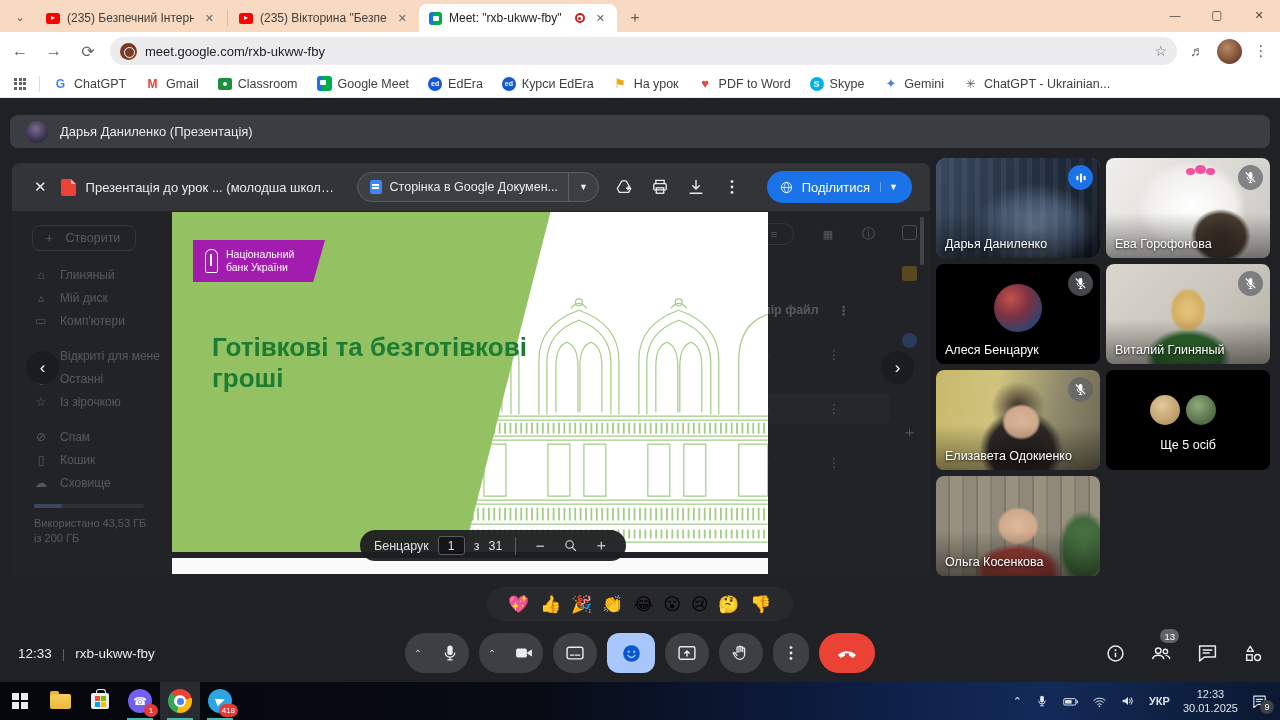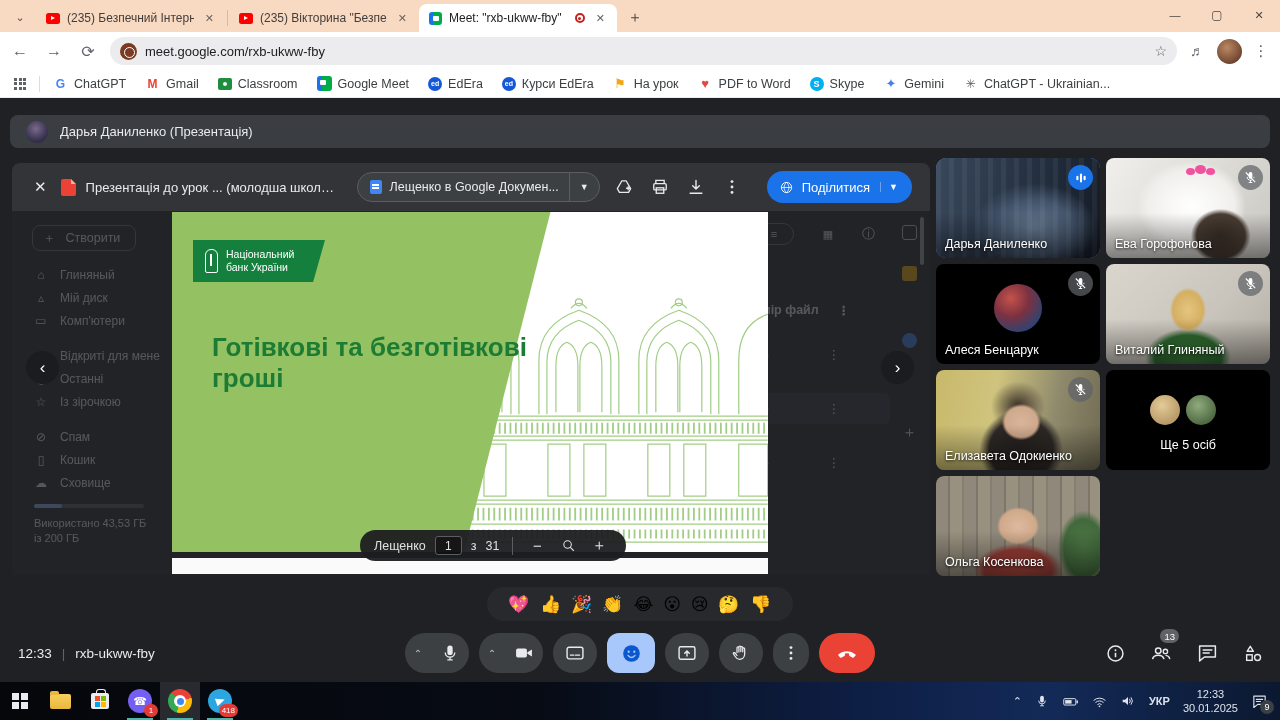--- a/index.html
+++ b/index.html
@@ -104,21 +104,21 @@
   .r1 { top:14px; border:1.5px solid #c7cbd1; }
   .r2 { top:55px; background:#f5b40a; }
   .r3 { top:122px; border-radius:50% !important; background:#4285f4; }
   .r4 { top:212px; color:#e8eaed; font-size:15px; text-align:center; border:none; }
   .rscroll { position:absolute; right:0px; top:6px; width:4px; height:48px; background:#9aa0a6; border-radius:2px; }
 
   
   .slide { position:absolute; left:160px; top:1px; width:596px; height:340px; background:#fff; overflow:hidden; z-index:3; }
   .draw { position:absolute; right:0; top:24%; width:56%; height:76%; }
   .greenpoly { position:absolute; left:0; top:0; width:100%; height:100%; background:#94c263; clip-path:polygon(0 0, 63.5% 0, 49% 100%, 0 100%); }
-  .nbubadge { position:absolute; left:21px; top:28px; width:132px; height:42px; background:#15803d; clip-path:polygon(0 0,100% 0,91% 100%,0 100%); display:flex; align-items:center; gap:8px; padding-left:12px; }
+  .nbubadge { position:absolute; left:21px; top:28px; width:132px; height:42px; background:#a21caf; clip-path:polygon(0 0,100% 0,91% 100%,0 100%); display:flex; align-items:center; gap:8px; padding-left:12px; }
   .nbulogo { width:13px; height:24px; border:1.6px solid #fff; border-radius:6px 6px 2px 2px; position:relative; flex:none; }
   .nbulogo::after { content:""; position:absolute; left:3.5px; top:4px; width:2px; height:12px; background:#fff; }
   .nbutxt { color:#fff; font-size:10.5px; line-height:1.25; }
   .s-title { position:absolute; left:40px; top:120px; width:360px; font-size:26px; font-weight:700; color:#1d7c33; line-height:1.18; }
   .s-sub { position:absolute; left:40px; top:188px; width:290px; font-size:14.5px; color:#fff; line-height:1.4; }
   .page2 { position:absolute; left:160px; top:347px; width:596px; height:16px; background:#fafafa; z-index:2; }
 
   
   .pager { position:absolute; left:348px; top:319px; width:266px; height:31px; background:rgba(28,29,32,.95); border-radius:17px; z-index:5; display:flex; align-items:center; color:#dfe1e5; font-size:12.5px; padding:0 14px; gap:9px; }
   .pgin { width:27px; height:19px; background:rgba(0,0,0,.4); border:1px solid #5a5d62; border-radius:3px; color:#dfe1e5; font-size:12px; text-align:center; font-family:inherit; }
@@ -445,21 +445,21 @@
     </div>
 
     <div class="region">
 
       <div class="pdfhead">
         <span class="xclose">✕</span>
         <span class="pdfic"></span>
         <span class="fname">Презентація до урок ... (молодша школа).pdf</span>
         <div class="openbtn">
           <span class="docic"></span>
-          <span class="lbl">Лещенко в Google Докумен...</span>
+          <span class="lbl">Сторінка в Google Докумен...</span>
           <span class="sep"></span>
           <span class="car">▼</span>
         </div>
         <div style="margin-left:auto; display:flex; align-items:center; gap:2px;">
           <span class="hdico">
               <svg class="ic" width="20" height="20">
                 <use href="#i-driveadd"></use>
               </svg>
             </span>
           <span class="hdico">
@@ -600,21 +600,21 @@
           <div class="greenpoly"></div>
           <div class="nbubadge">
             <span class="nbulogo"></span>
             <span class="nbutxt"><span>Національний</span><br><span>банк України</span></span>
           </div>
           <div class="s-title">Готівкові та безготівкові гроші</div>
         </div>
         <div class="page2"></div>
 
         <div class="pager">
-          <span>Лещенко</span>
+          <span>Бенцарук</span>
           <input class="pgin" value="1" style="">
           <span>з</span>
           <span>31</span>
           <span class="pgsep"></span>
           <span class="pgbtn">−</span>
           <span class="pgbtn">
               <svg class="ic" width="15" height="15">
                 <use href="#i-zoom"></use>
               </svg>
             </span>

